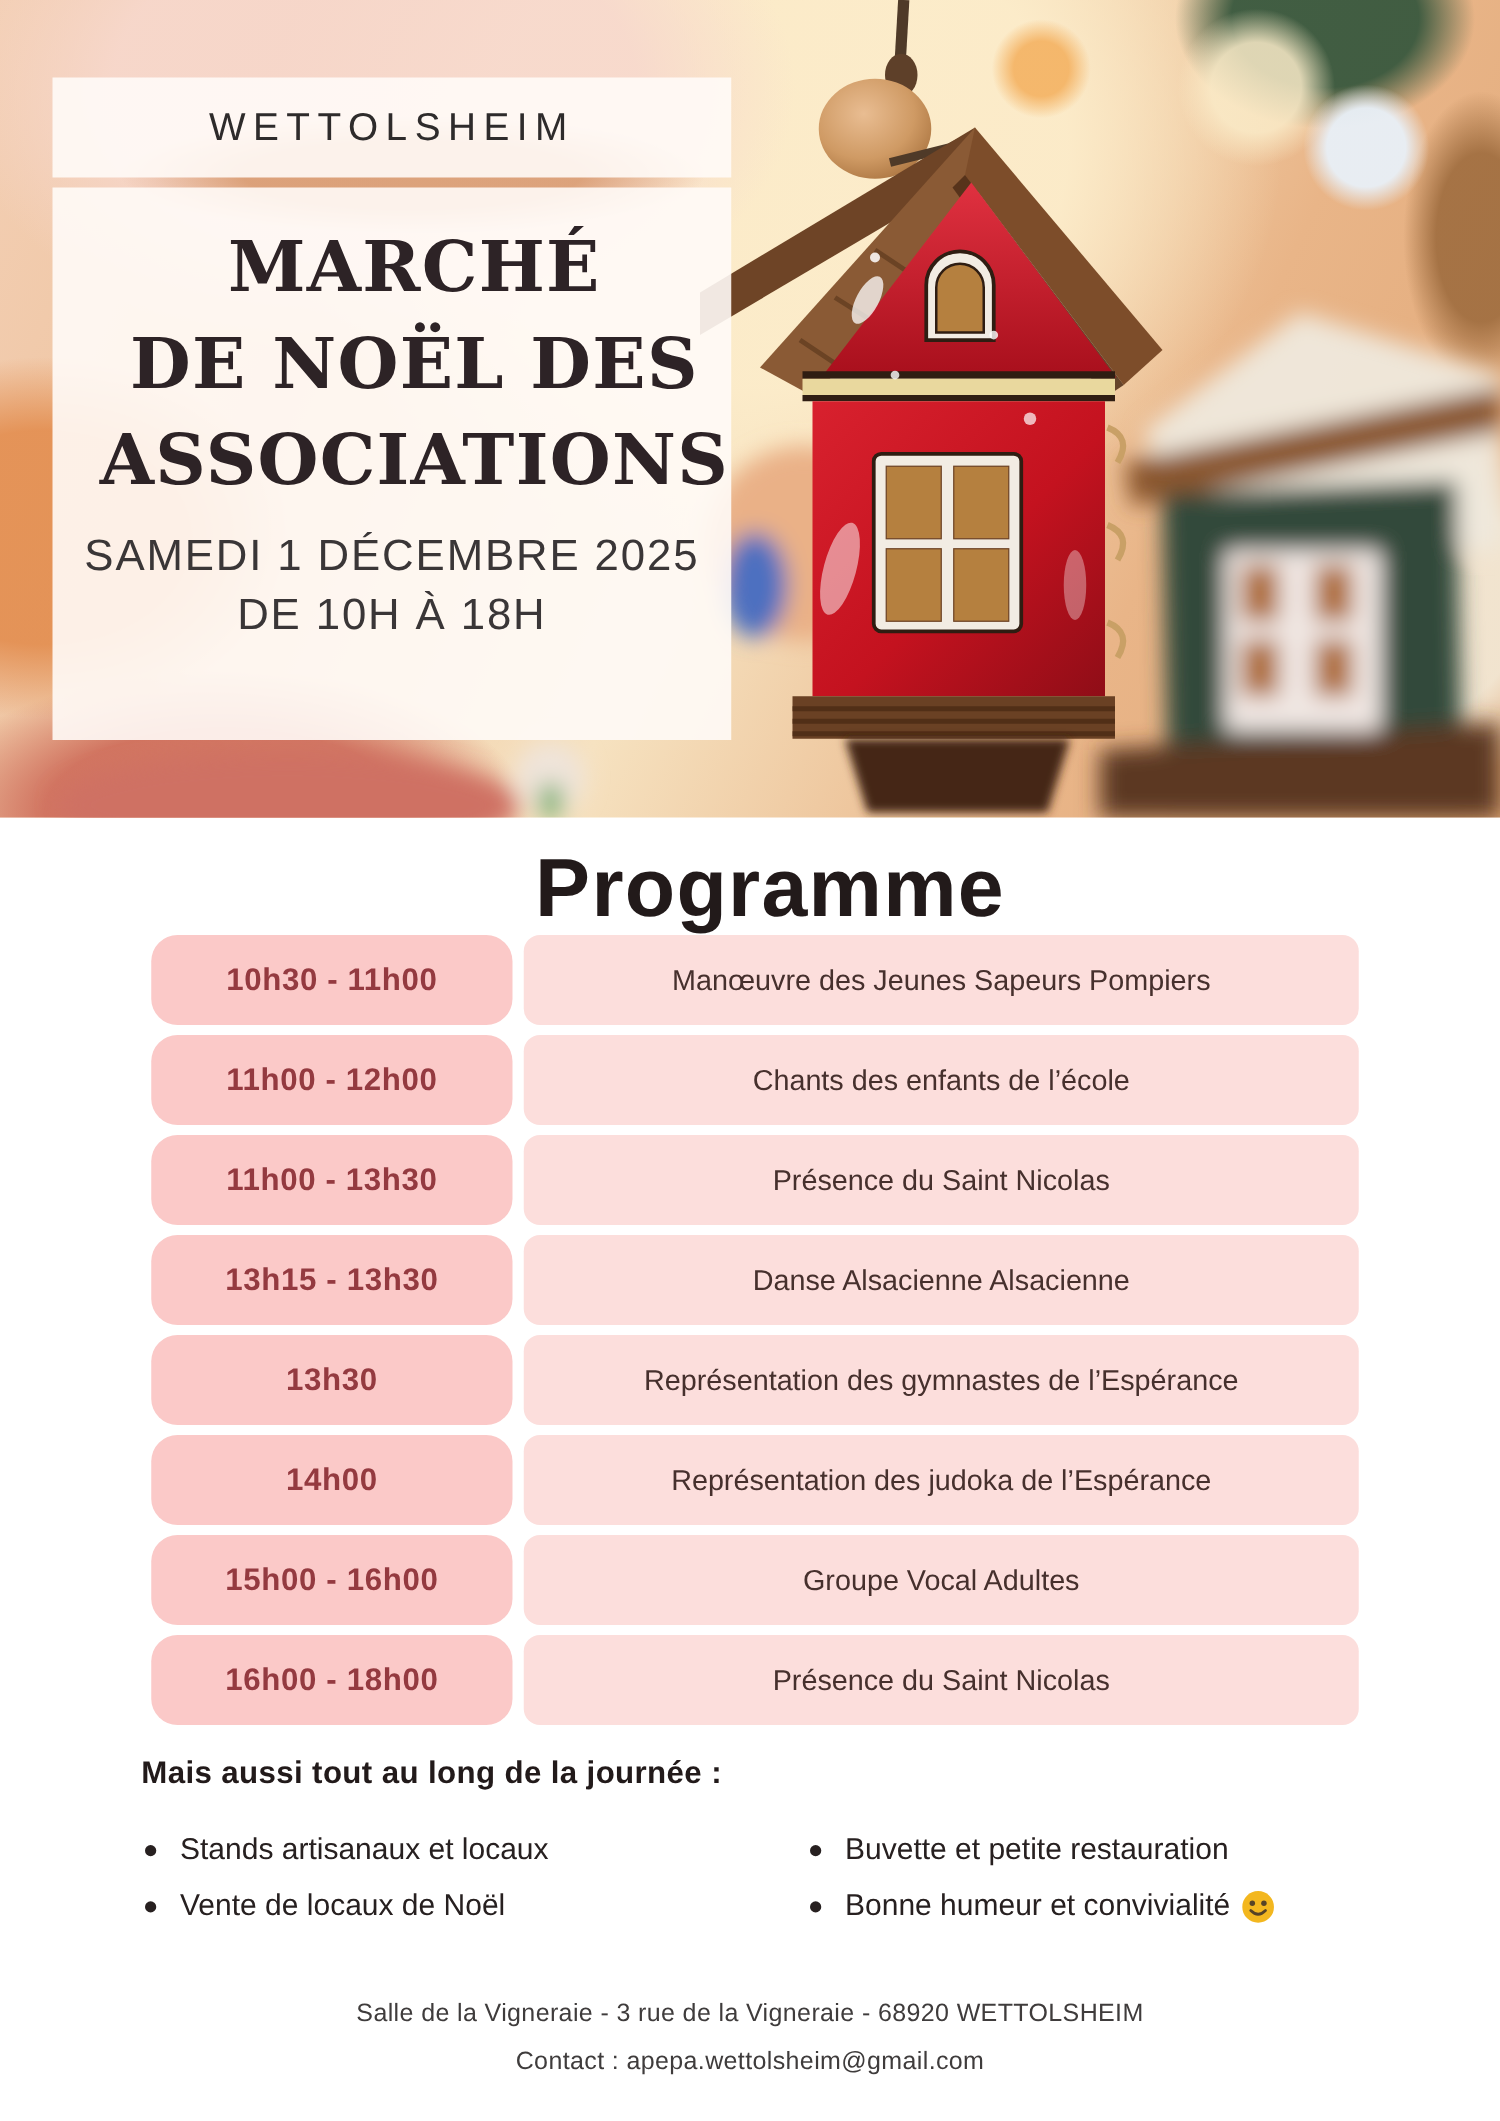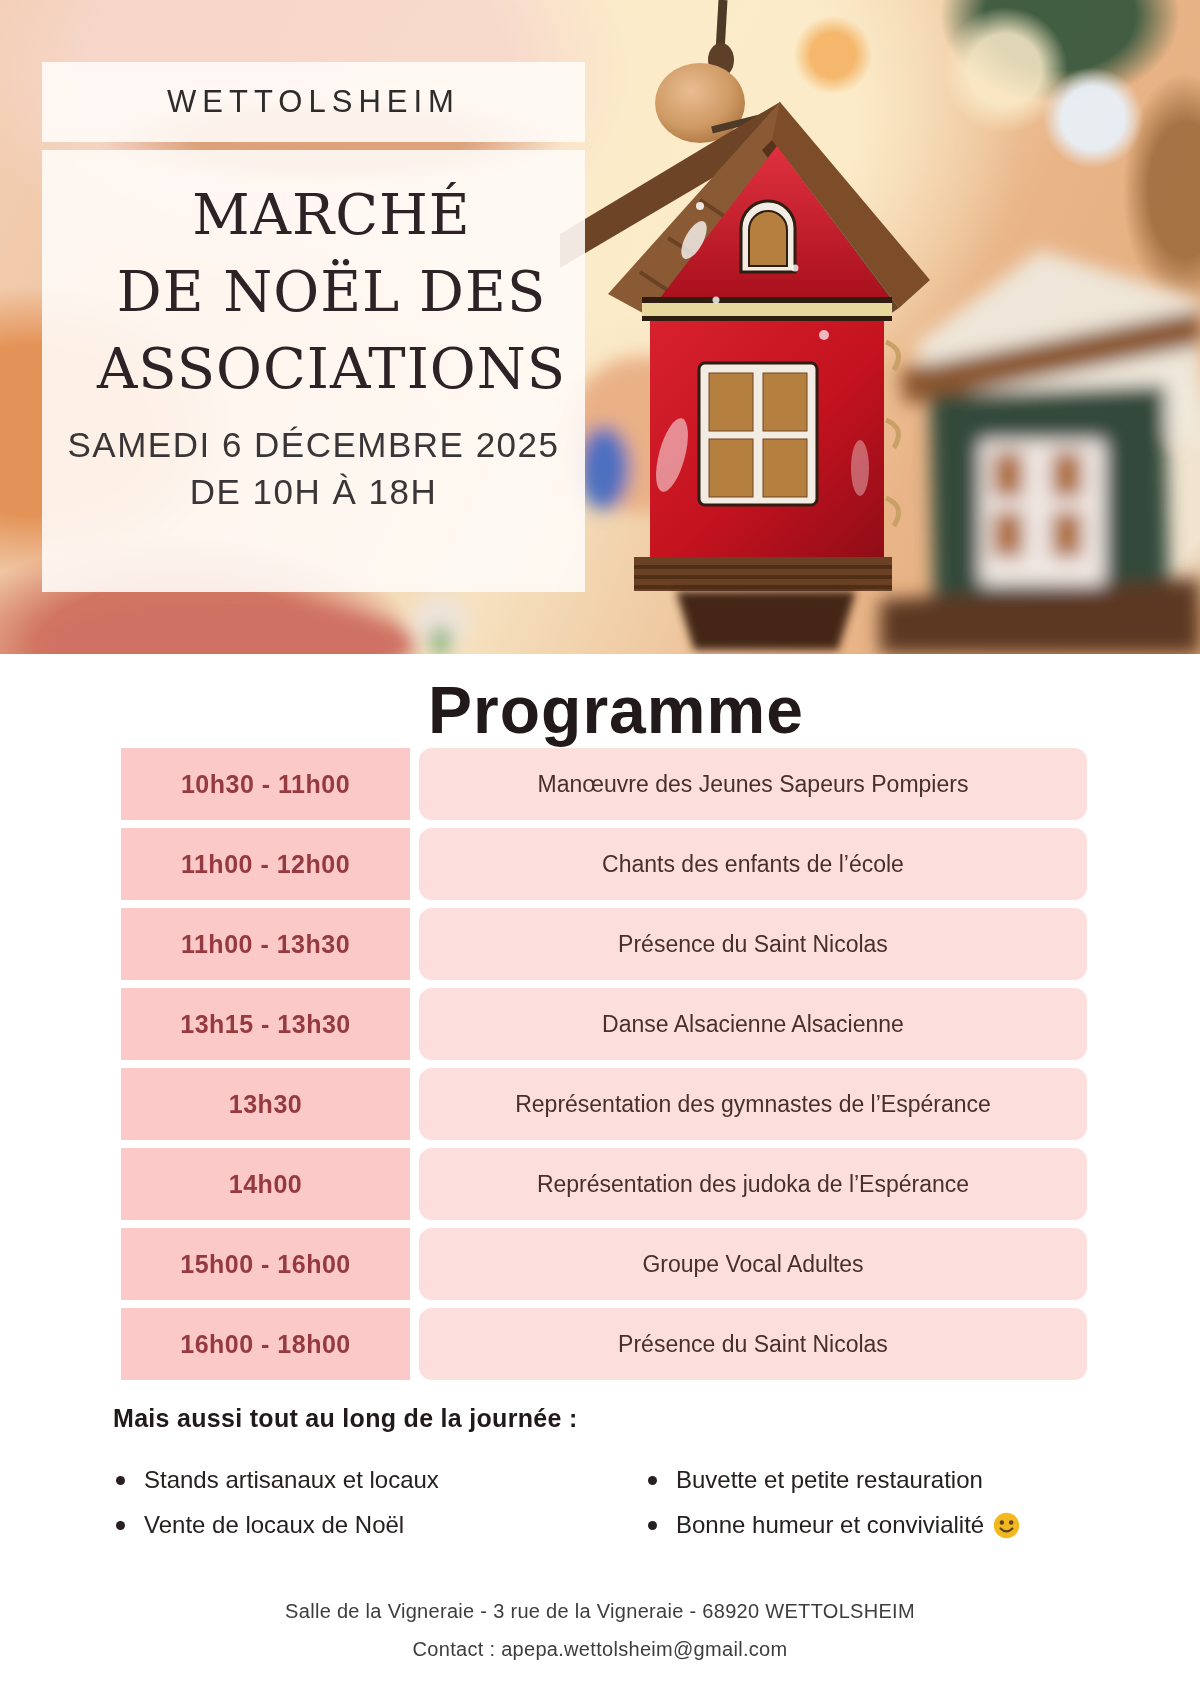--- a/index.html
+++ b/index.html
@@ -48,41 +48,41 @@
     display:flex;align-items:center;justify-content:center;
   }
   .location-banner span{
     font-size:31px;letter-spacing:6px;color:var(--location-text);font-weight:400;
   }
   .title-box{
     position:absolute;left:42px;top:150px;width:543px;height:442px;
     background:var(--overlay-box);text-align:center;padding-top:26px;
   }
   .main-title{
-    font-family:"DejaVu Serif",serif;font-weight:400;
+    font-family:"DejaVu Serif",serif;font-weight:700;
     font-size:56px;line-height:77px;color:var(--title-text);letter-spacing:1px;padding-left:36px;
   }
   .event-date{
     margin-top:14px;font-size:35px;line-height:47px;
     color:var(--date-text);letter-spacing:1.5px;font-weight:400;
   }
   
   .programme-heading{
     position:absolute;top:672px;left:16px;width:1200px;text-align:center;
     font-size:66px;font-weight:800;color:var(--heading-text);letter-spacing:1px;
   }
   .schedule{
     position:absolute;top:748px;left:121px;width:966px;
     display:flex;flex-direction:column;gap:8px;
   }
   .schedule-row{display:flex;gap:9px;height:72px;}
   .time-cell{
     width:289px;flex:0 0 289px;background:var(--time-box);
     display:flex;align-items:center;justify-content:center;
-    color:var(--time-text);font-weight:700;font-size:25px;letter-spacing:.5px;
+    color:var(--time-text);font-weight:700;font-size:25px;letter-spacing:.5px;border-radius:21px;
   }
   .event-cell{
     flex:1;background:var(--event-box);
     display:flex;align-items:center;justify-content:center;
     color:var(--event-text);font-weight:500;font-size:23px;border-radius:13px;
   }
   
   .also-section{position:absolute;left:108px;top:1404px;width:1000px;}
   .also-heading{
     font-size:25px;font-weight:800;color:var(--heading-text);letter-spacing:.3px;margin-left:5px;
@@ -203,21 +203,21 @@
       <span>WETTOLSHEIM</span>
     </div>
 
     <div class="title-box">
       <div class="main-title">
         <div>MARCHÉ</div>
         <div>DE NOËL DES</div>
         <div>ASSOCIATIONS</div>
       </div>
       <div class="event-date">
-        <div>SAMEDI 6 DÉCEMBRE 2025</div>
+        <div>SAMEDI 1 DÉCEMBRE 2025</div>
         <div>DE 10H À 18H</div>
       </div>
     </div>
   </div>
 
   <div class="programme-heading">Programme</div>
 
   <div class="schedule">
     <div class="schedule-row">
       <div class="time-cell">10h30 - 11h00</div>

